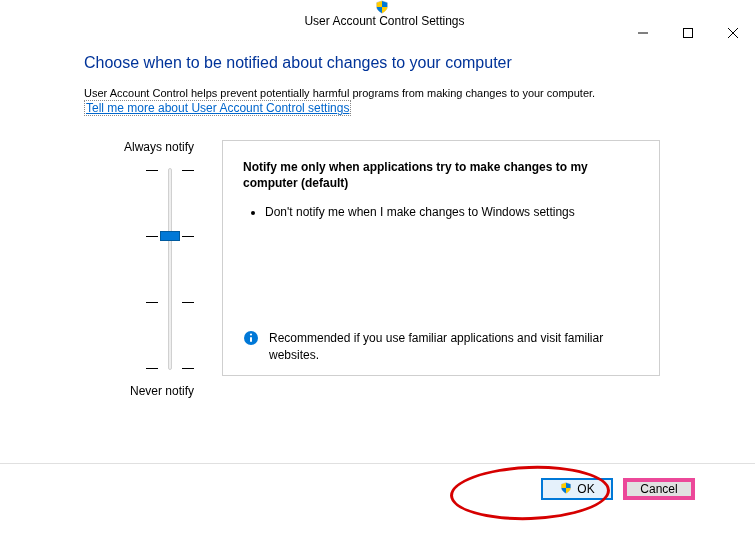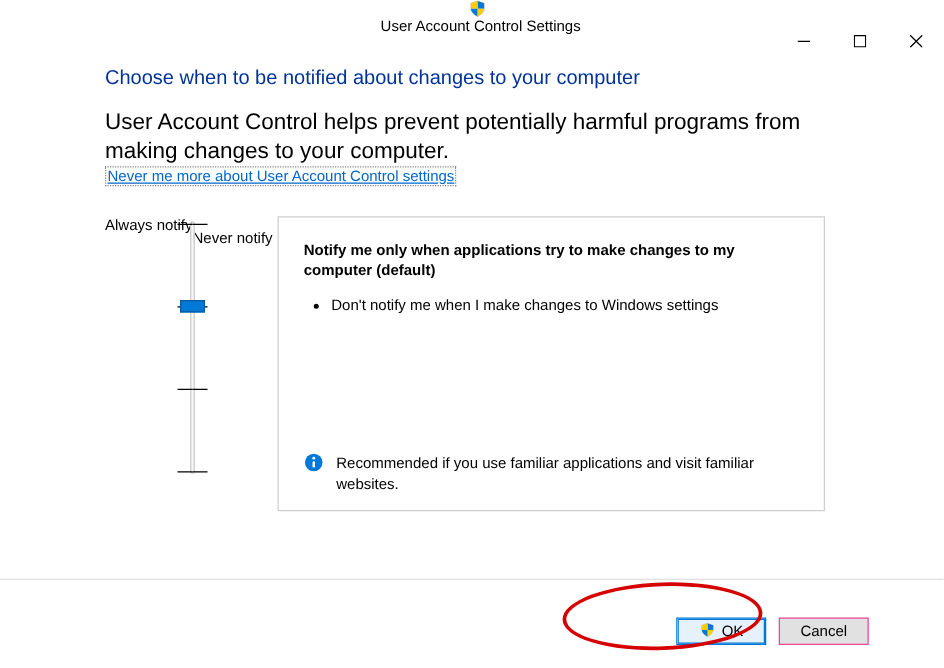--- a/index.html
+++ b/index.html
@@ -43,40 +43,41 @@
   .content {
     padding: 24px 95px 0 84px;
   }
   .heading {
     color: #003399;
     font-size: 16px;
     font-weight: 400;
     margin-bottom: 14px;
   }
   .intro {
-    font-size: 18px;
+    font-size: 11px;
     line-height: 1.3;
   }
   .link {
     color: #0066cc;
     text-decoration: underline;
     border: 1px dotted #888;
     padding: 0 1px;
     display: inline-block;
   }
   .body-row {
     display: flex;
     margin-top: 24px;
     gap: 28px;
   }
   
   .slider-col {
     width: 110px;
     display: flex;
-    align-items: flex-start;
+    flex-direction: column;
+    align-items: flex-end;
   }
   .slider-label-top, .slider-label-bottom {
     font-size: 12px;
     white-space: nowrap;
   }
   .slider-label-top { margin-bottom: 10px; }
   .slider-label-bottom { margin-top: 10px; }
   .slider {
     position: relative;
     width: 48px;
@@ -163,35 +164,35 @@
   .footer-divider {
     position: absolute;
     left: 0; right: 0;
     top: 463px;
     height: 1px;
     background: #e0e0e0;
   }
   .footer {
     position: absolute;
     left: 0; right: 0;
-    bottom: 0;
+    bottom: 16px;
     height: 58px;
     display: flex;
     align-items: center;
     justify-content: flex-end;
     padding-right: 60px;
     gap: 10px;
   }
   .btn {
     min-width: 72px;
     height: 22px;
     font-size: 12px;
     font-family: inherit;
     background: #e1e1e1;
-    border: 1px solid #ec4899;
+    border: 4px solid #ec4899;
     display: inline-flex;
     align-items: center;
     justify-content: center;
     gap: 4px;
     padding: 0 8px;
   }
   .btn.primary {
     border: 1px solid #0078d7;
     box-shadow: 0 0 0 1px #0078d7 inset;
     background: #e5f1fb;
@@ -242,21 +243,21 @@
       <svg width="10" height="10" viewBox="0 0 10 10">
           <path d="M0 0 L10 10 M10 0 L0 10" stroke="#000" stroke-width="1"></path>
         </svg>
     </div>
   </div>
 </div>
 
 <div class="content">
   <div class="heading">Choose when to be notified about changes to your computer</div>
   <div class="intro">User Account Control helps prevent potentially harmful programs from making changes to your computer.</div>
-  <a href="#" class="link">Never me more about User Account Control settings</a>
+  <a href="#" class="link">Tell me more about User Account Control settings</a>
 
   <div class="body-row">
 
     <div class="slider-col">
       <div class="slider-label-top">Always notify</div>
       <div class="slider">
         <div class="slider-track"></div>
         <div class="tick t0"></div>
         <div class="tick t1"></div>
         <div class="tick t2"></div>

